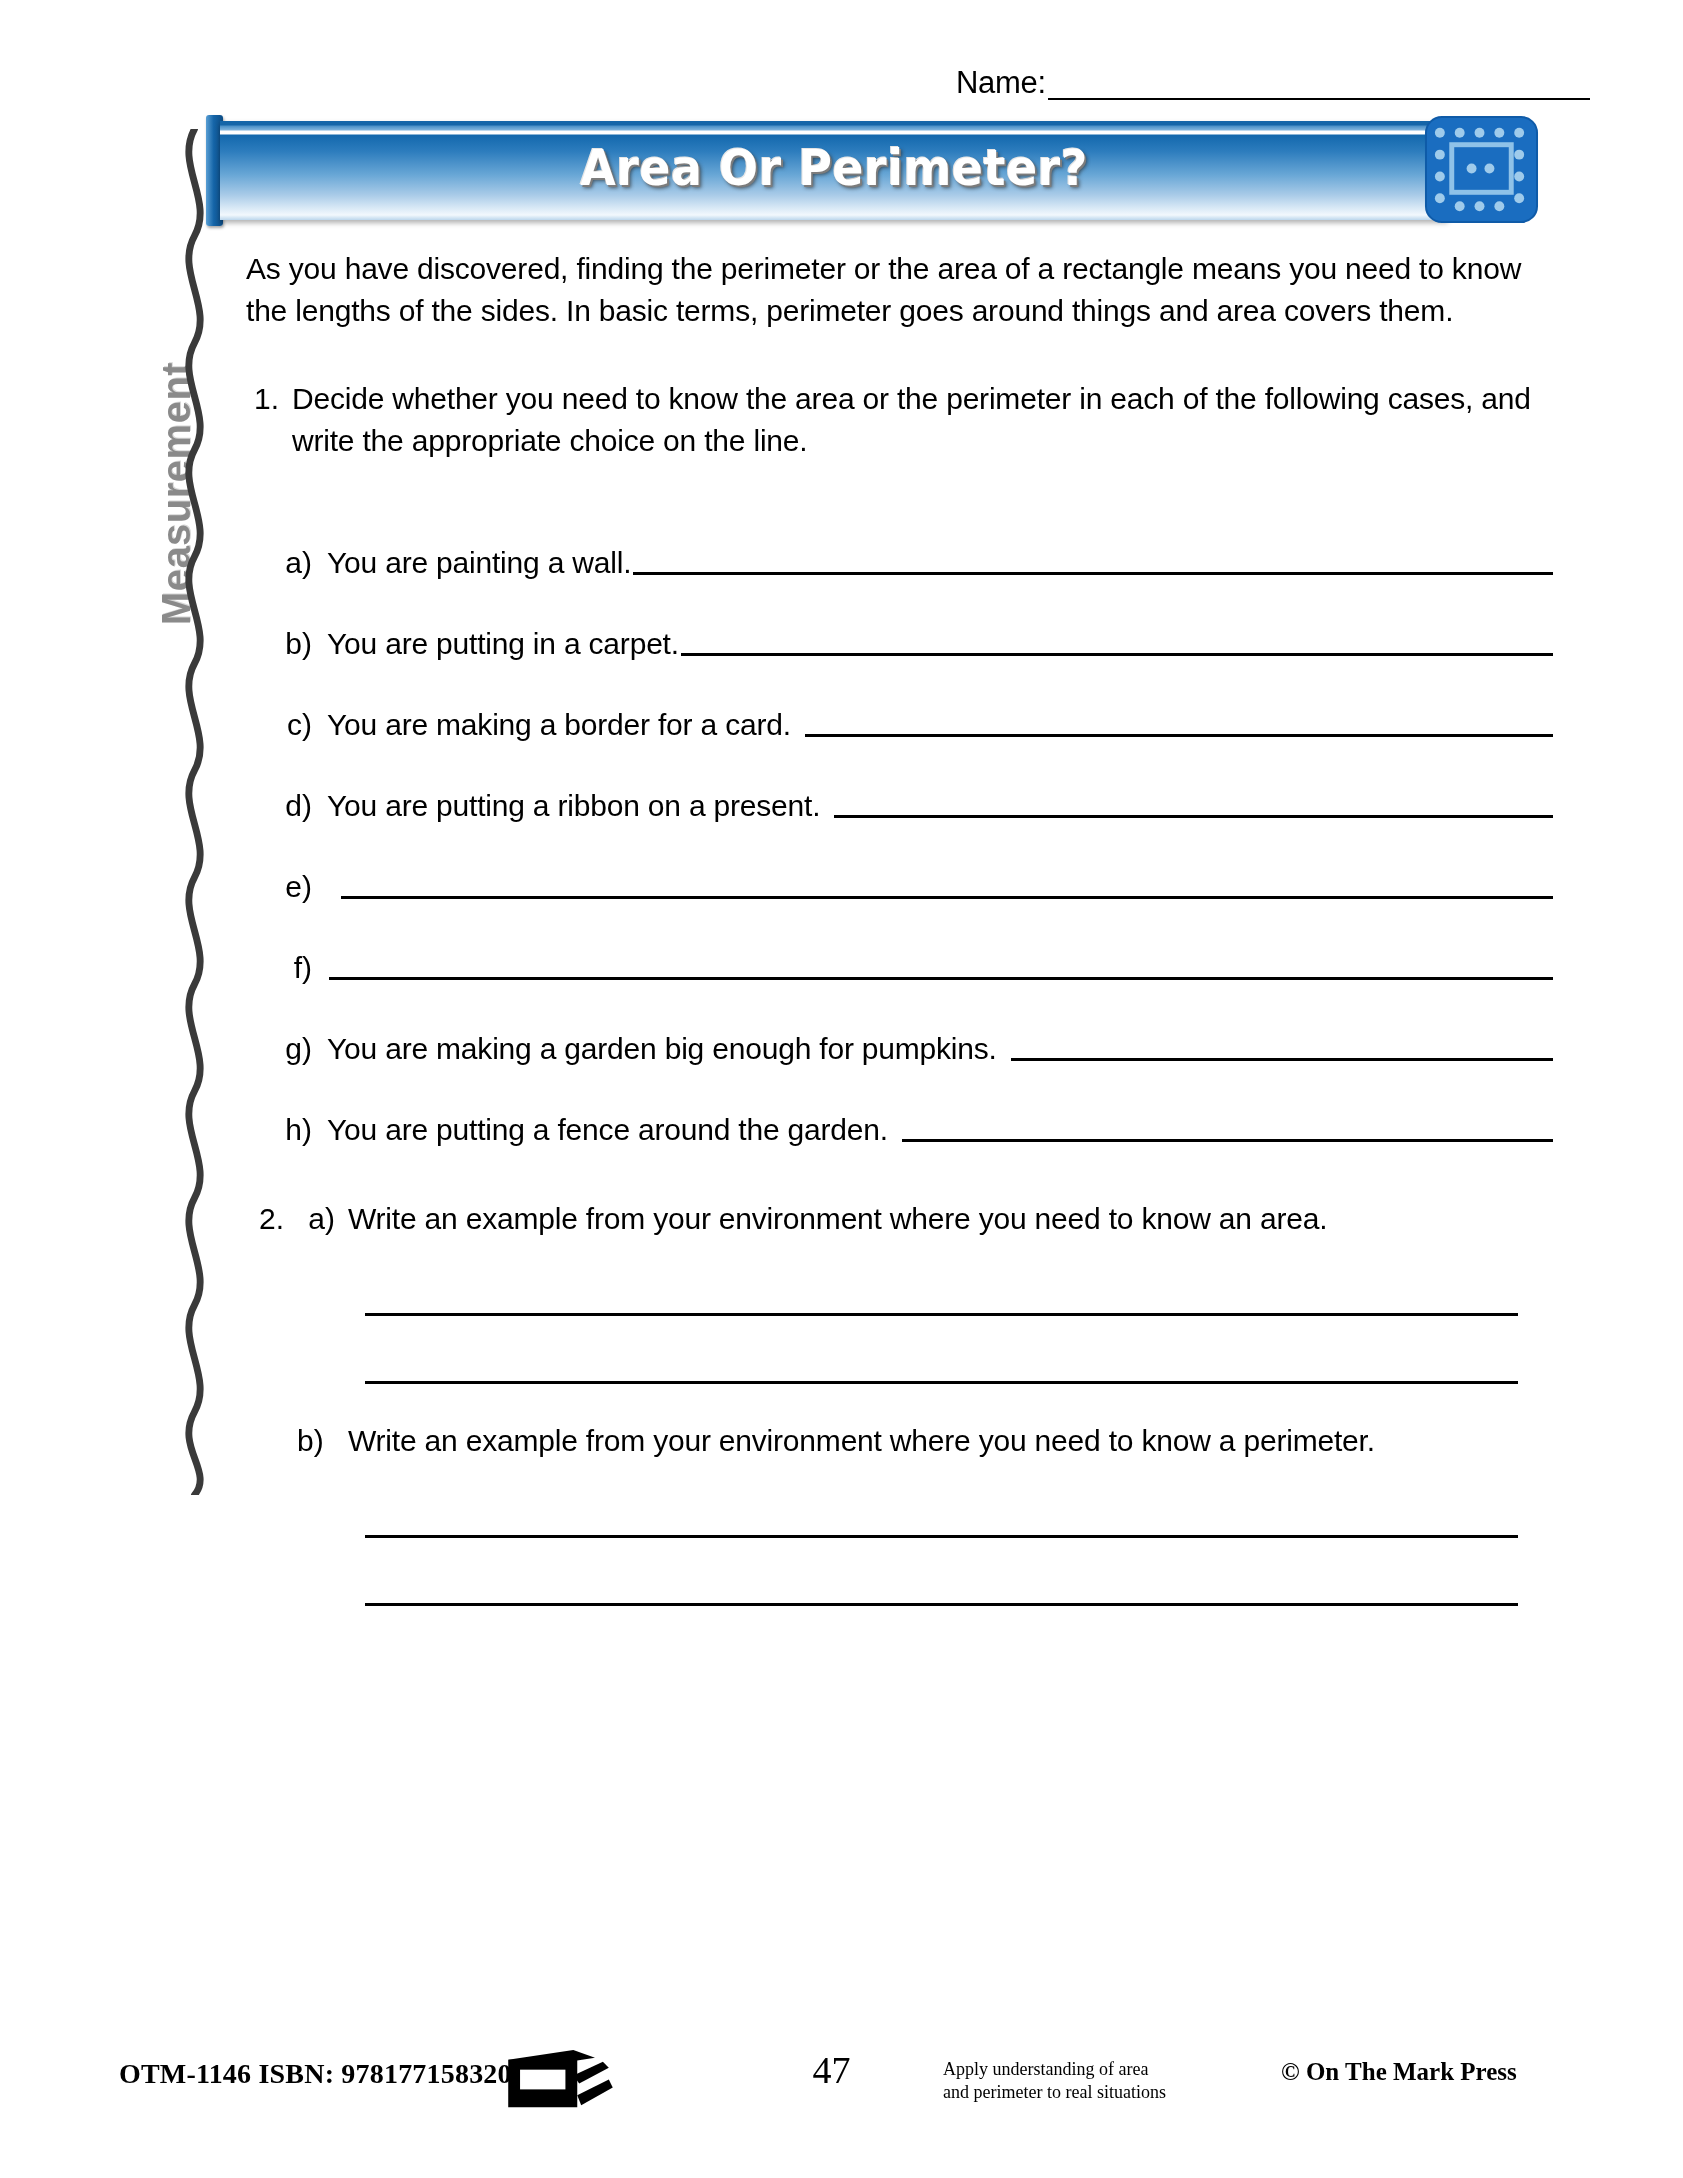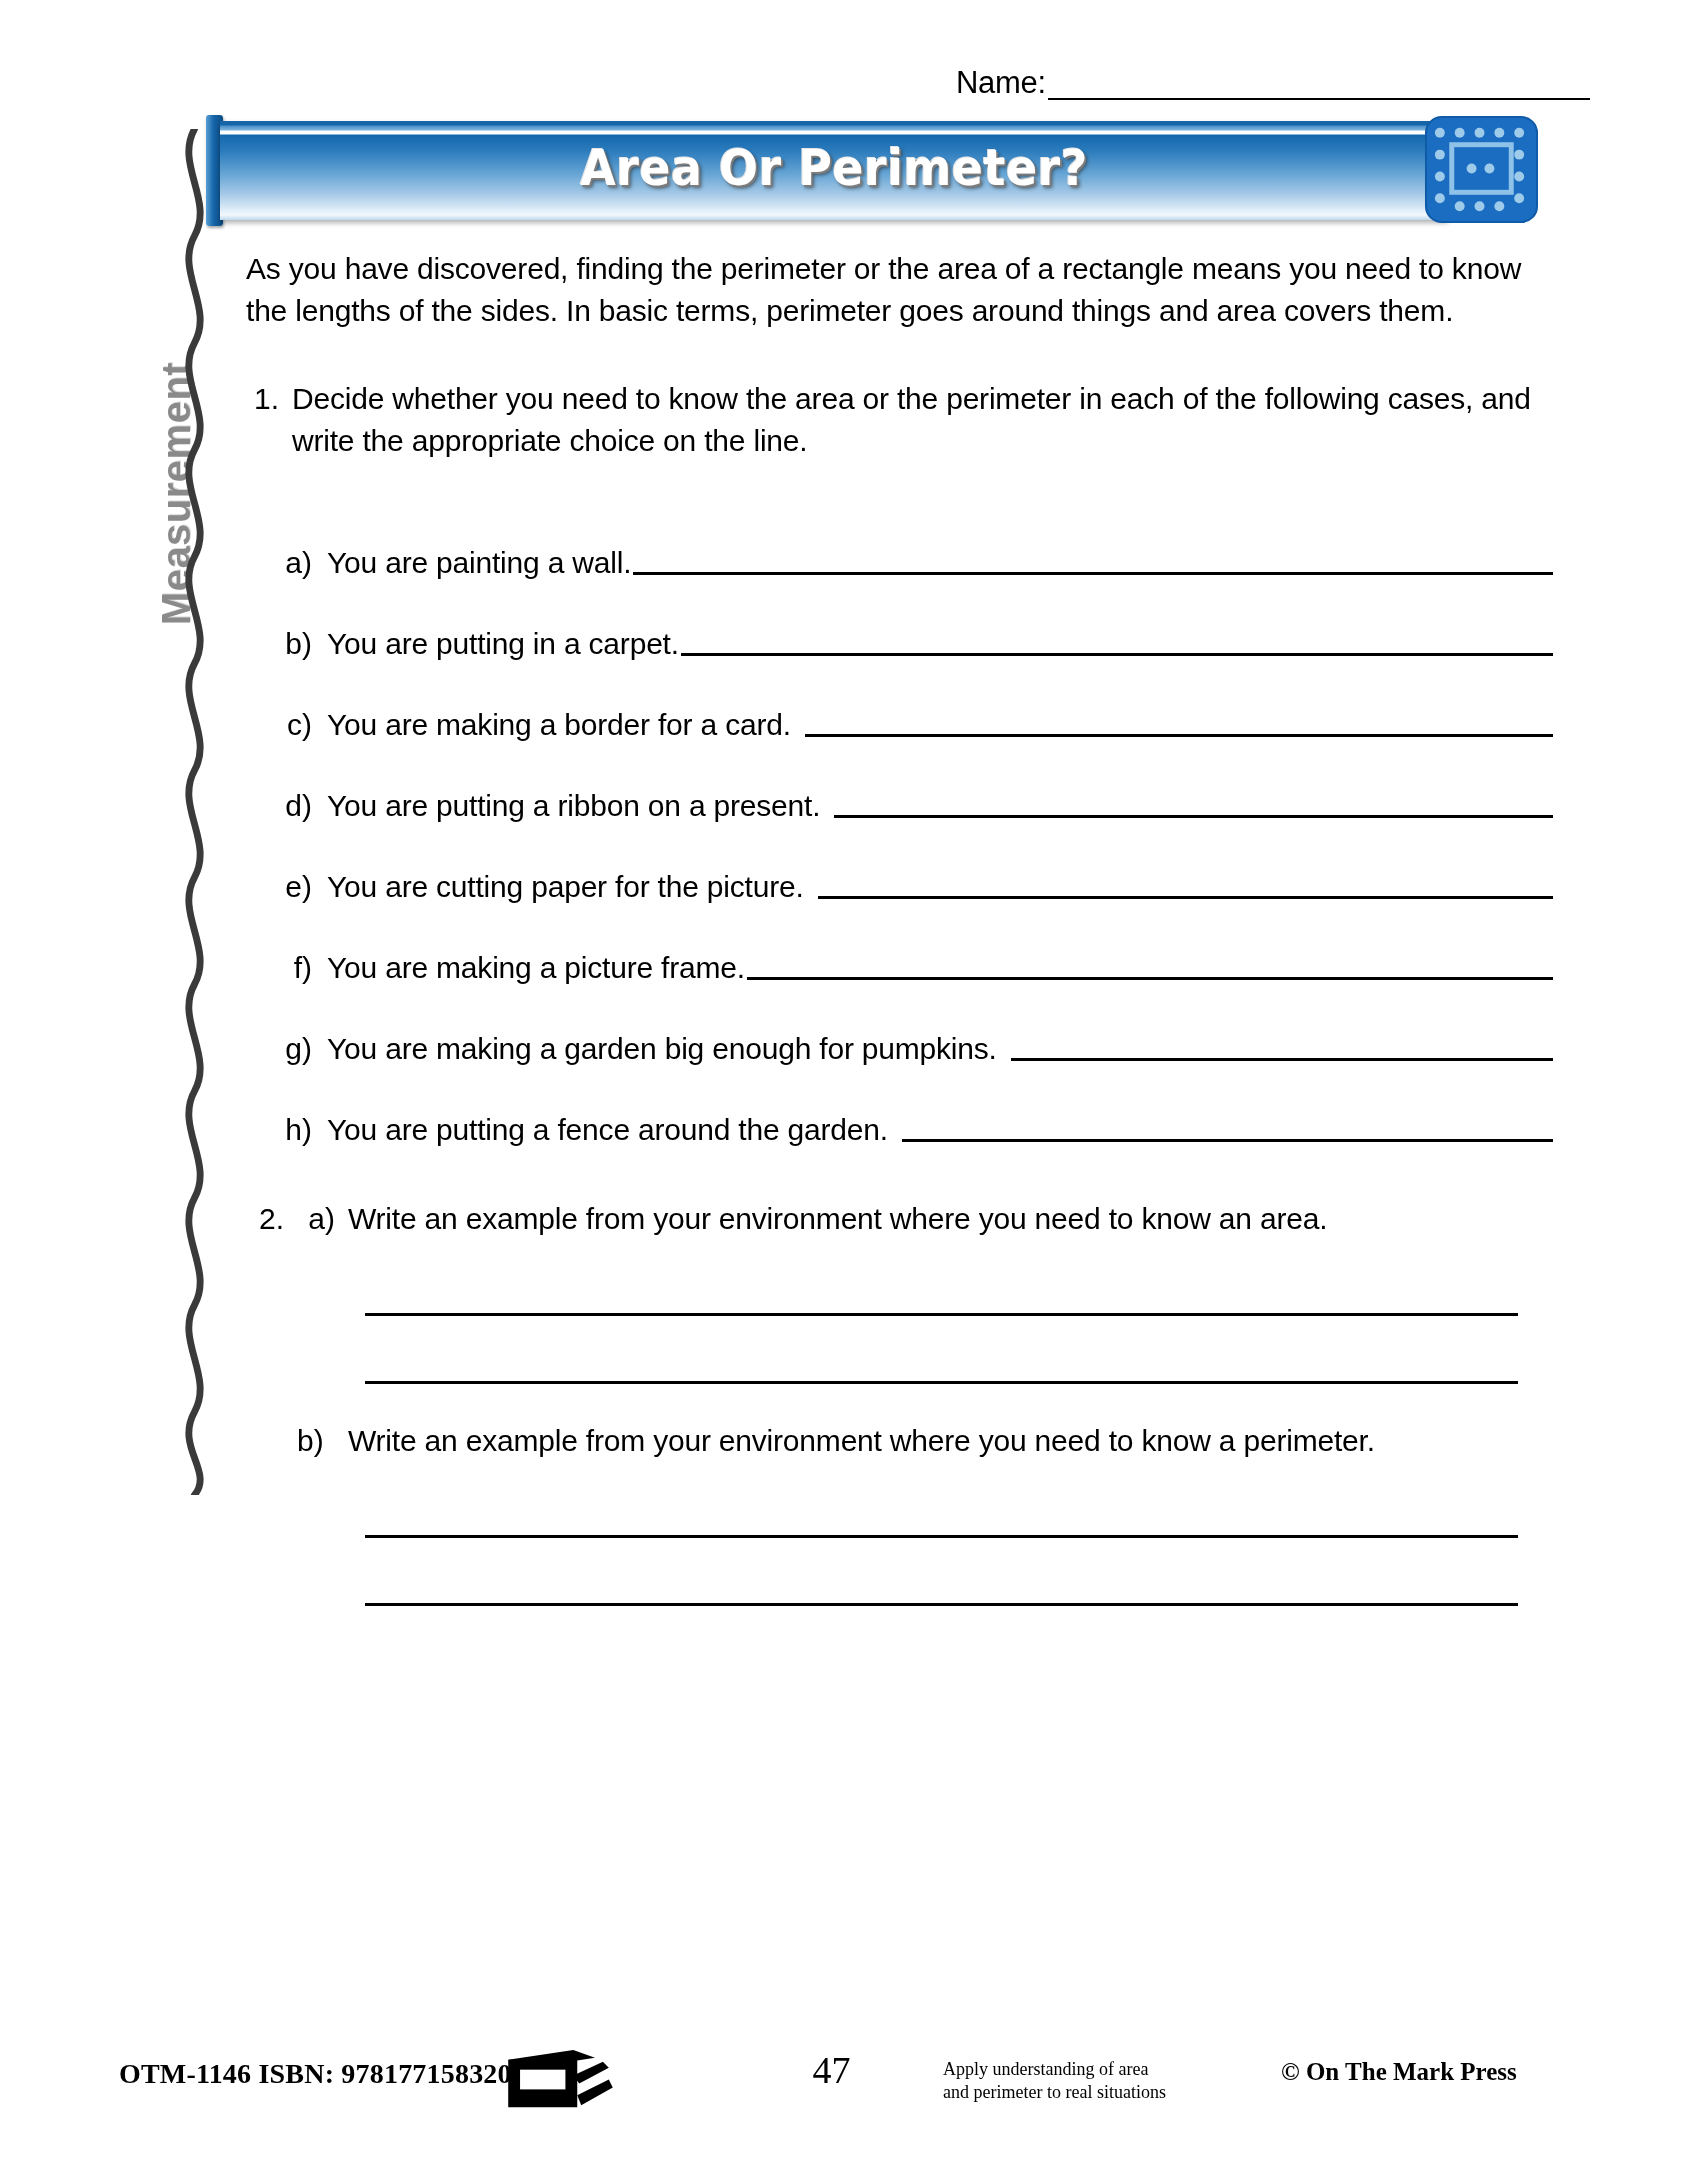--- a/index.html
+++ b/index.html
@@ -342,27 +342,25 @@
     </div>
 
     <div class="item">
       <span class="item-letter">d)</span>
       <span class="item-text">You are putting a ribbon on a present.</span>
       <span class="item-blank gap"></span>
     </div>
 
     <div class="item">
       <span class="item-letter">e)</span>
-      <span class="item-text">You are cutting paper for the picture.</span>
       <span class="item-blank gap"></span>
     </div>
 
     <div class="item">
       <span class="item-letter">f)</span>
-      <span class="item-text">You are making a picture frame.</span>
       <span class="item-blank"></span>
     </div>
 
     <div class="item">
       <span class="item-letter">g)</span>
       <span class="item-text">You are making a garden big enough for pumpkins.</span>
       <span class="item-blank gap"></span>
     </div>
 
     <div class="item">

